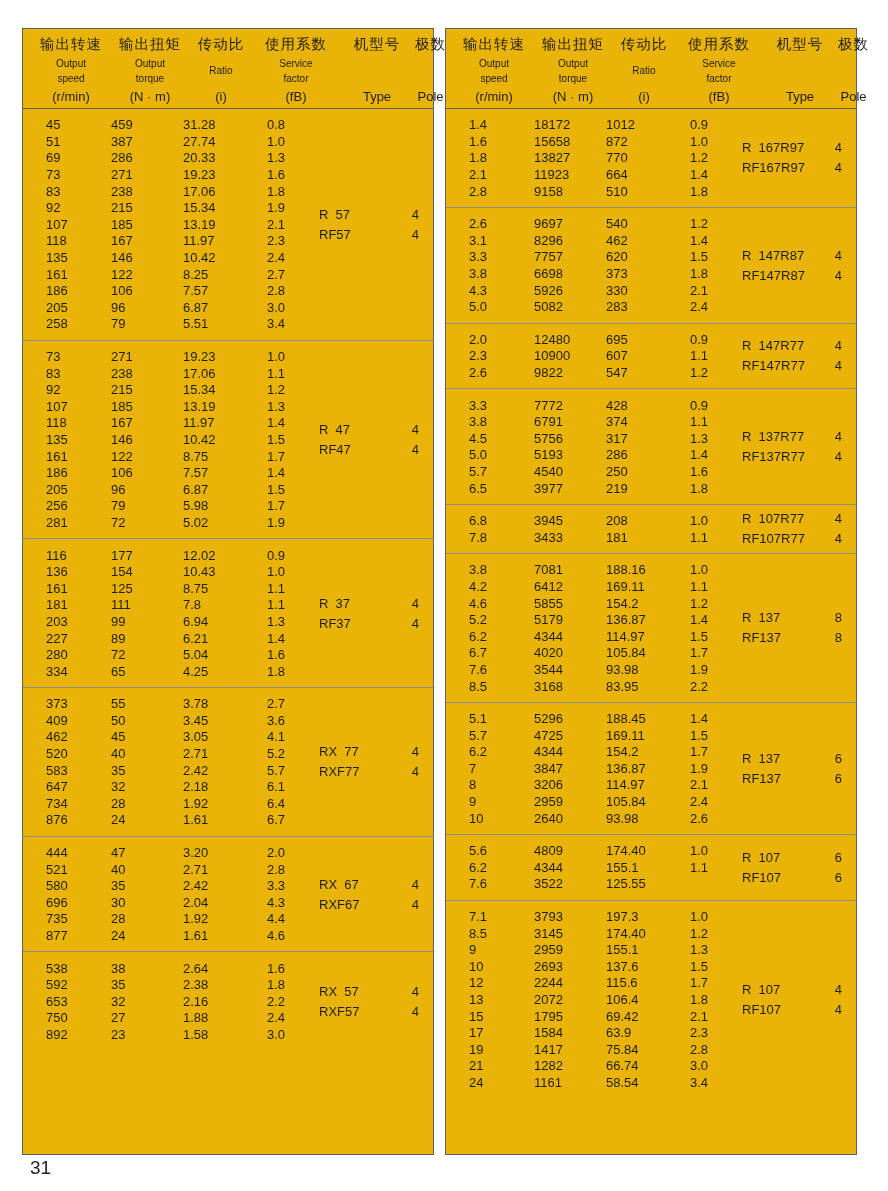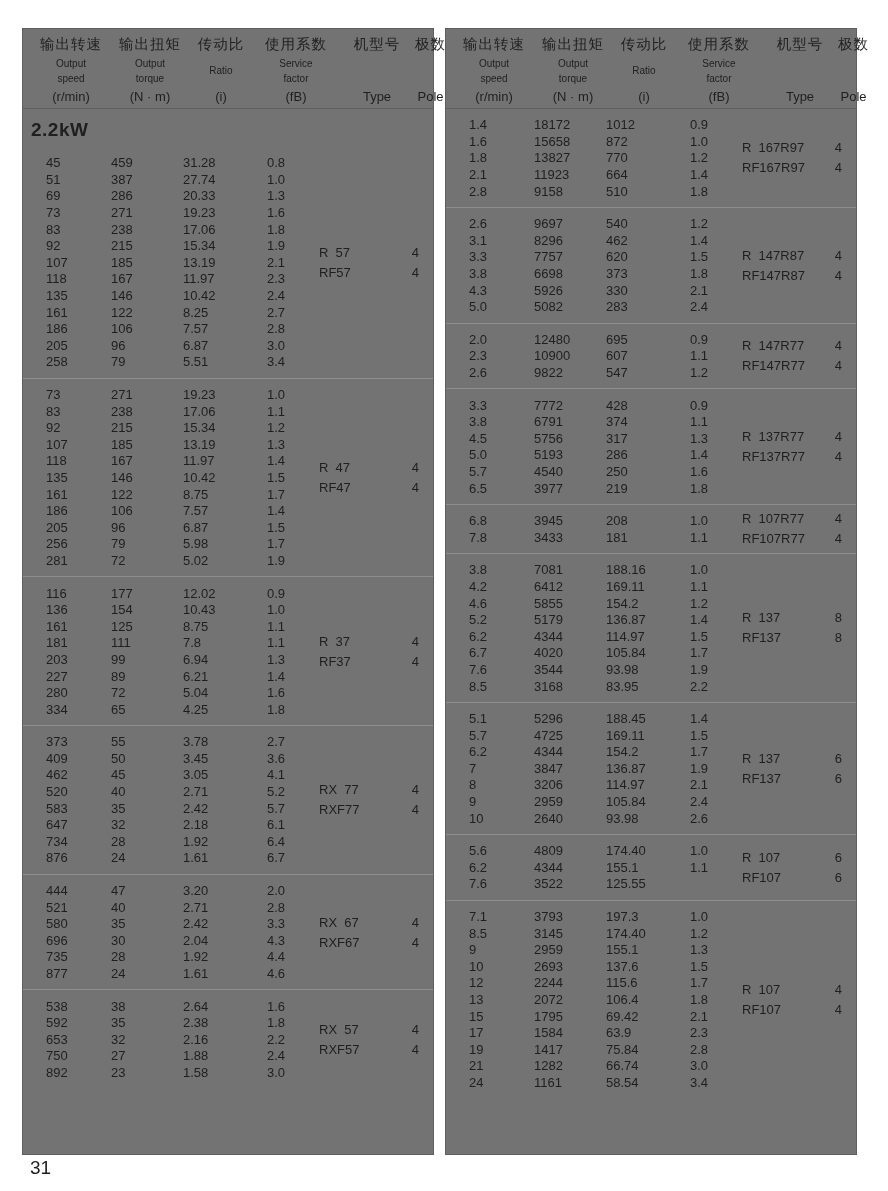--- a/index.html
+++ b/index.html
@@ -1,18 +1,18 @@
 <!DOCTYPE html>
 <html><head>
 <meta charset="utf-8">
 <style>
   html,body{margin:0;padding:0;background:#ffffff;}
   body{width:888px;height:1191px;position:relative;font-family:"Liberation Sans",sans-serif;color:#1f1f1f;-webkit-font-smoothing:antialiased;}
   .tables{position:absolute;top:28px;left:22px;display:flex;gap:11px;}
-  .panel{width:412px;height:1127px;border:1.5px solid #5f5f5f;box-sizing:border-box;background:#737373;display:flex;flex-direction:column;}
+  .panel{width:412px;height:1127px;border:1.5px solid #5f5f5f;box-sizing:border-box;background:#eab308;display:flex;flex-direction:column;}
   
   .hdr{display:grid;grid-template-columns:80px 78px 64px 86px 76px 1fr;padding:6px 6px 0 8px;border-bottom:1.5px solid #5f5f5f;height:80px;box-sizing:border-box;}
   .hcol{display:flex;flex-direction:column;align-items:center;text-align:center;}
   .hcol .zh{font-size:14.5px;letter-spacing:1px;white-space:nowrap;}
   .hcol .en{flex:1;display:flex;flex-direction:column;justify-content:center;font-size:10px;line-height:14.5px;white-space:pre-line;}
   .hcol .unit{font-size:13px;padding-bottom:4px;white-space:nowrap;}
   
   .title{font-size:19px;font-weight:bold;padding:10px 0 3px 8px;height:38px;box-sizing:border-box;letter-spacing:0.5px;}
   
   .blocks{flex:1;display:flex;flex-direction:column;overflow:hidden;}
@@ -59,21 +59,20 @@
           <div class="zh">机型号</div>
           <div class="en"></div>
           <div class="unit">Type</div>
         </div>
         <div class="hcol">
           <div class="zh">极数</div>
           <div class="en"></div>
           <div class="unit">Pole</div>
         </div>
       </div>
-      <div class="title">2.2kW</div>
       <div class="blocks">
         <div class="block">
           <div class="row">
             <div class="cell">45</div>
             <div class="cell">459</div>
             <div class="cell">31.28</div>
             <div class="cell">0.8</div>
           </div>
           <div class="row">
             <div class="cell">51</div>

